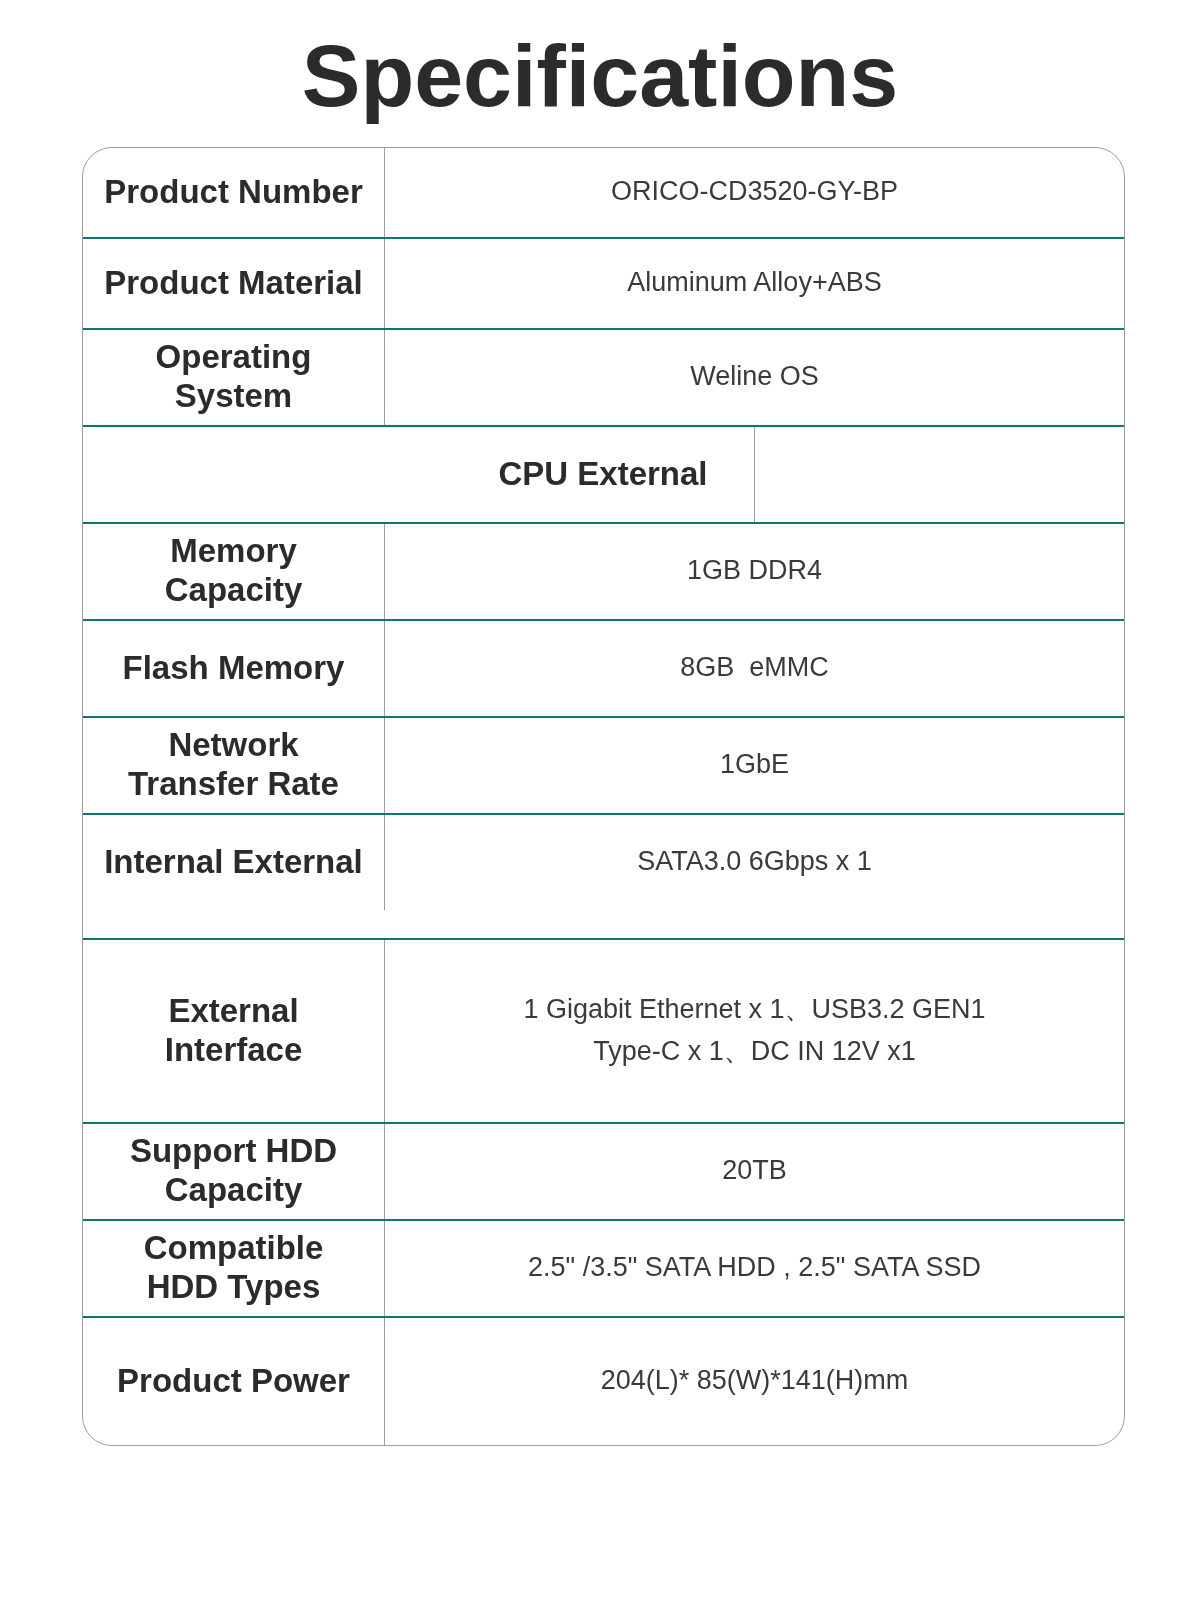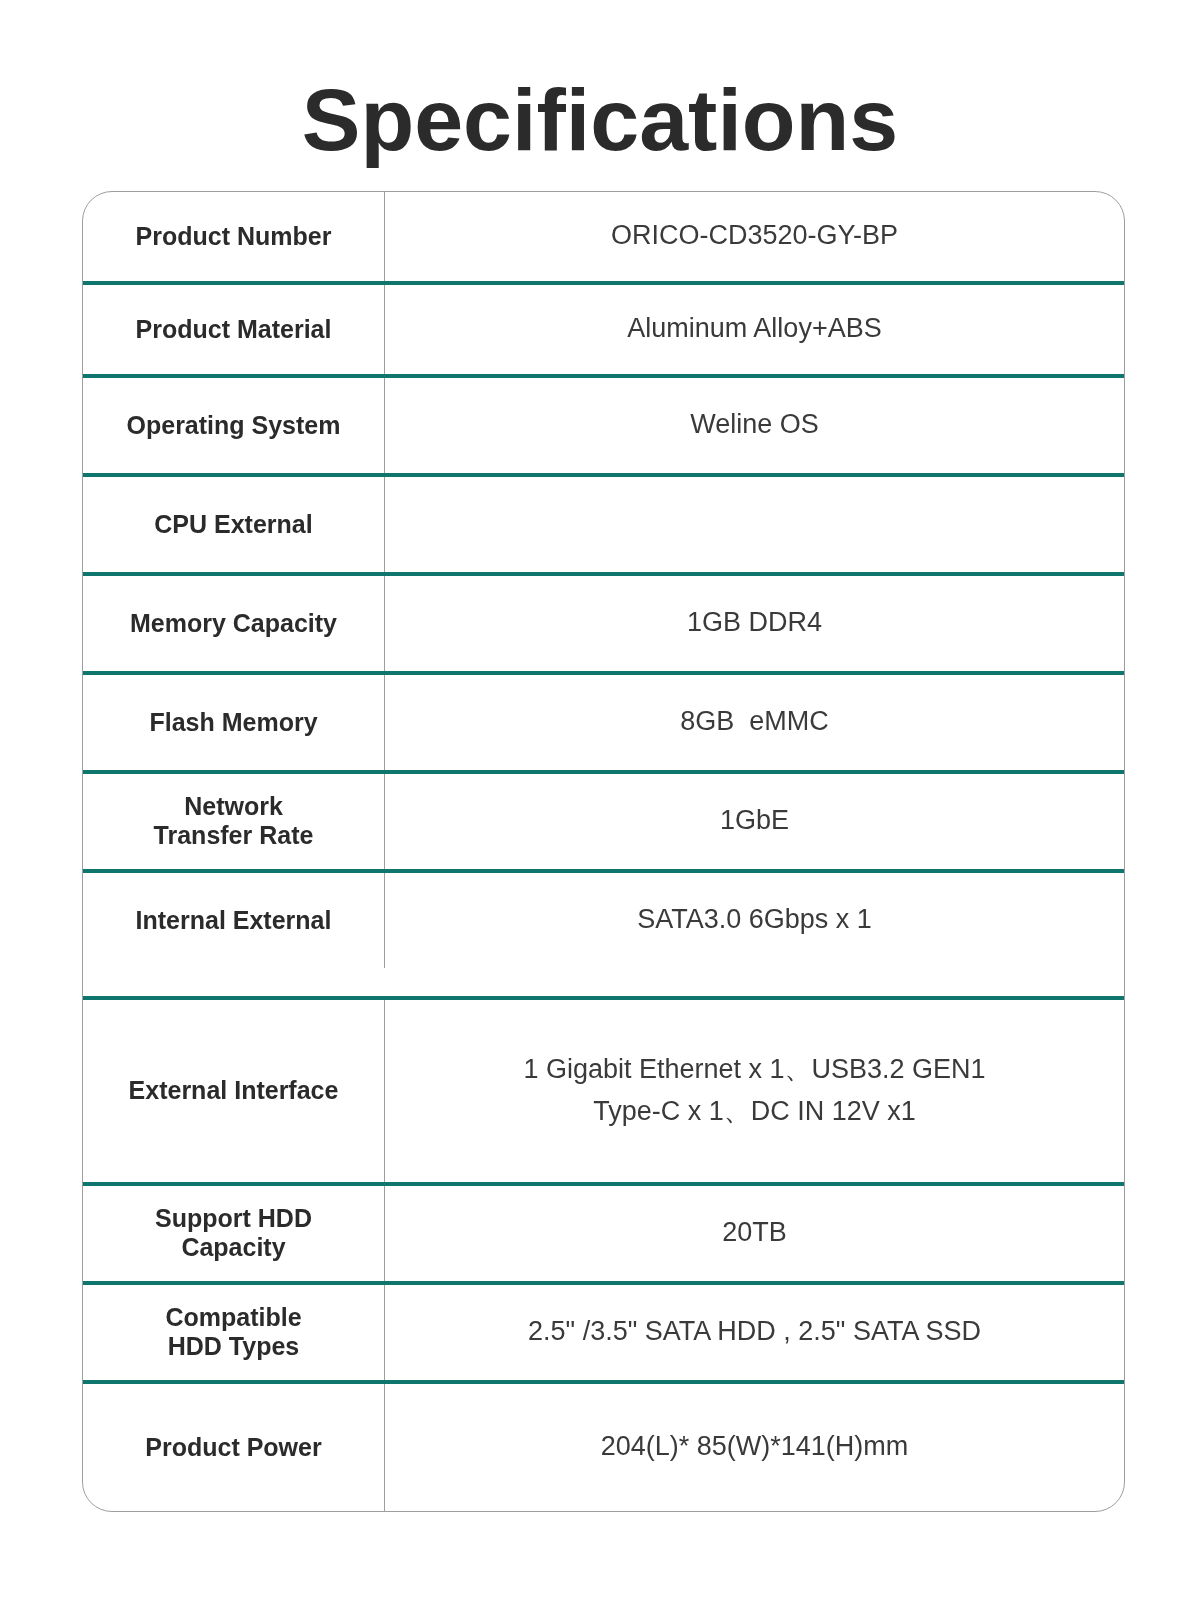--- a/index.html
+++ b/index.html
@@ -12,21 +12,21 @@
   }
   .sheet {
     position: relative;
     width: 1200px;
     height: 1600px;
     background: #ffffff;
     overflow: hidden;
   }
   .title {
     margin: 0;
-    padding-top: 72px;
+    padding-top: 28px;
     text-align: center;
     font-size: 88px;
     line-height: 1.1;
     font-weight: 800;
     letter-spacing: 0px;
     color: #2b2b2b;
     font-family: "Liberation Sans", sans-serif;
   }
   .spec-table {
     box-sizing: border-box;
@@ -35,50 +35,50 @@
     width: 1043px;
     border: 1.5px solid #9e9e9e;
     border-radius: 30px;
     background: #ffffff;
   }
   .spec-row {
     display: flex;
     align-items: stretch;
   }
   .spec-row + .spec-row {
-    border-top: 4px solid #0f766e;
+    border-top: 2px solid #0f766e;
   }
   .cell {
     display: flex;
     align-items: center;
     justify-content: center;
     text-align: center;
     box-sizing: border-box;
     white-space: pre-wrap;
   }
   .label-cell {
     width: 302px;
     flex: 0 0 302px;
     border-right: 1.5px solid #9e9e9e;
     font-weight: bold;
-    font-size: 25px;
+    font-size: 33px;
     line-height: 1.18;
     color: #2b2b2b;
     padding: 6px 14px;
   }
   .value-cell {
     flex: 1 1 auto;
     font-size: 27px;
     line-height: 1.55;
     font-weight: normal;
     color: #3a3a3a;
     padding: 6px 24px;
   }
   .r-s  { height: 89px;  }
-  .r-m  { height: 95px;  }
+  .r-m  { height: 95px; justify-content: center;  }
   .r-xl { height: 182px; margin-top: 28px; }
   .r-l  { height: 103px; }
   .r-b  { height: 127px; }
 </style>
 </head>
 <body>
 
 <div class="sheet">
 
   <h1 class="title">Specifications</h1>

